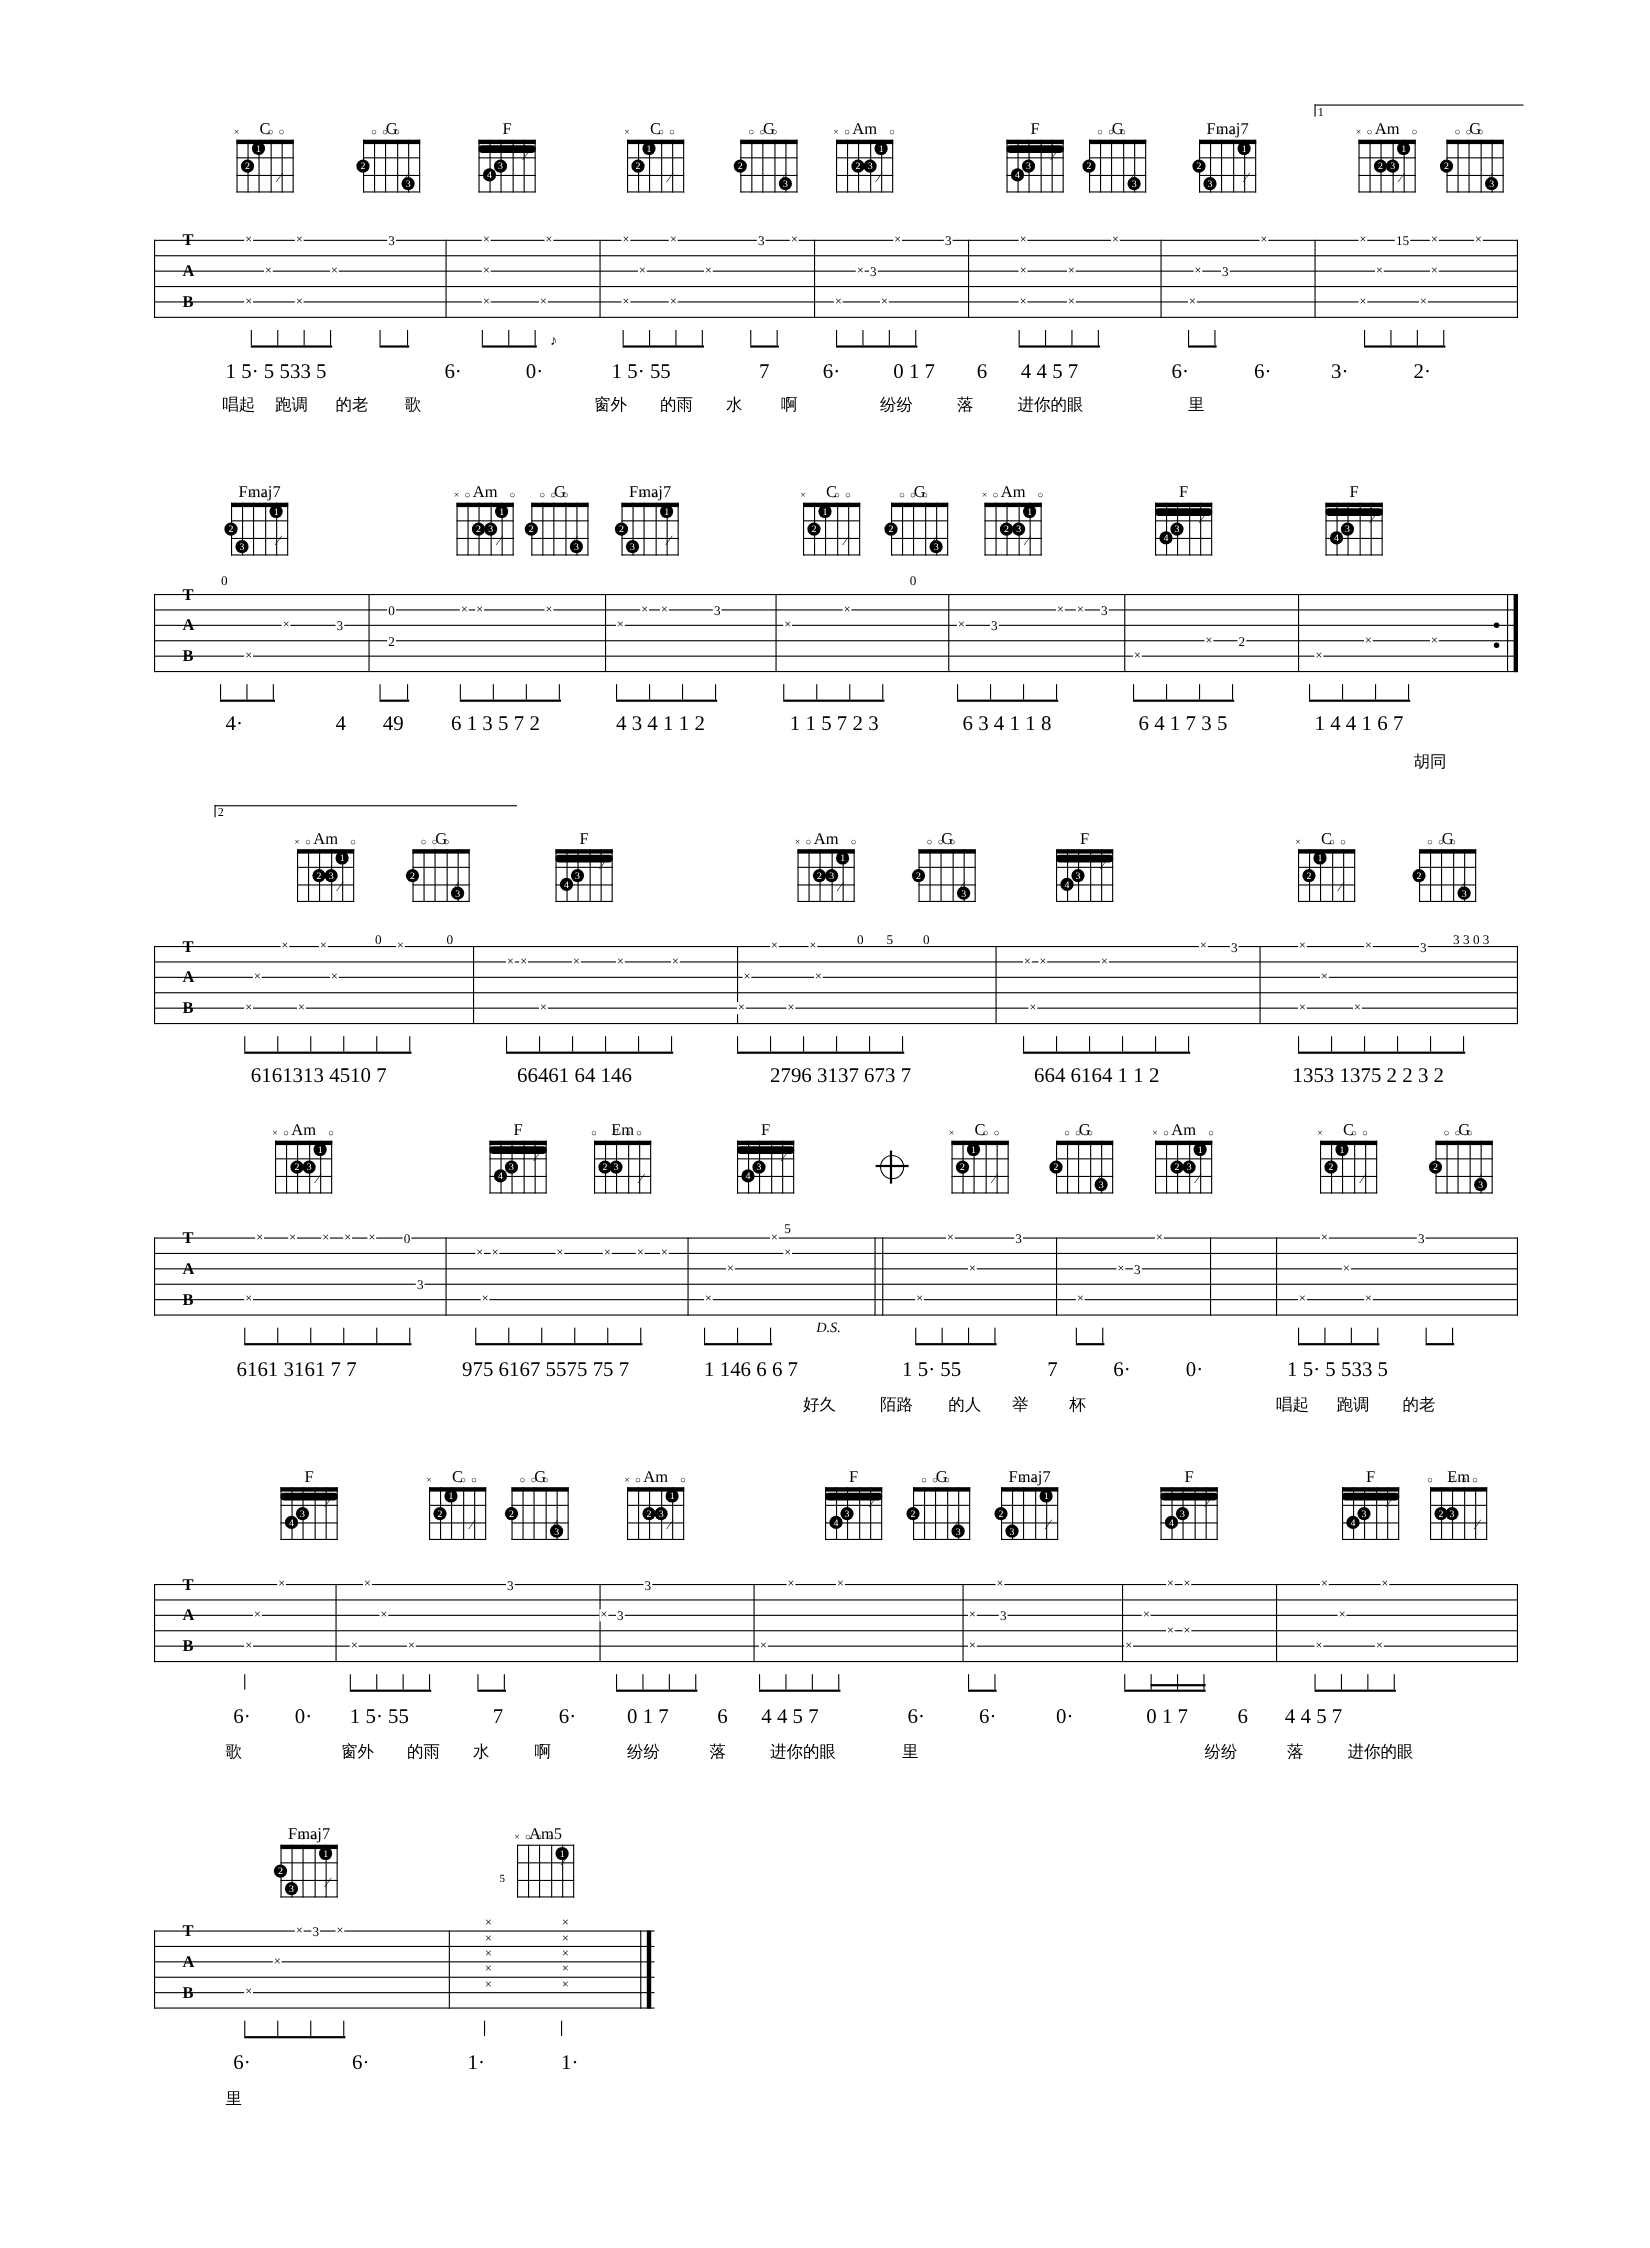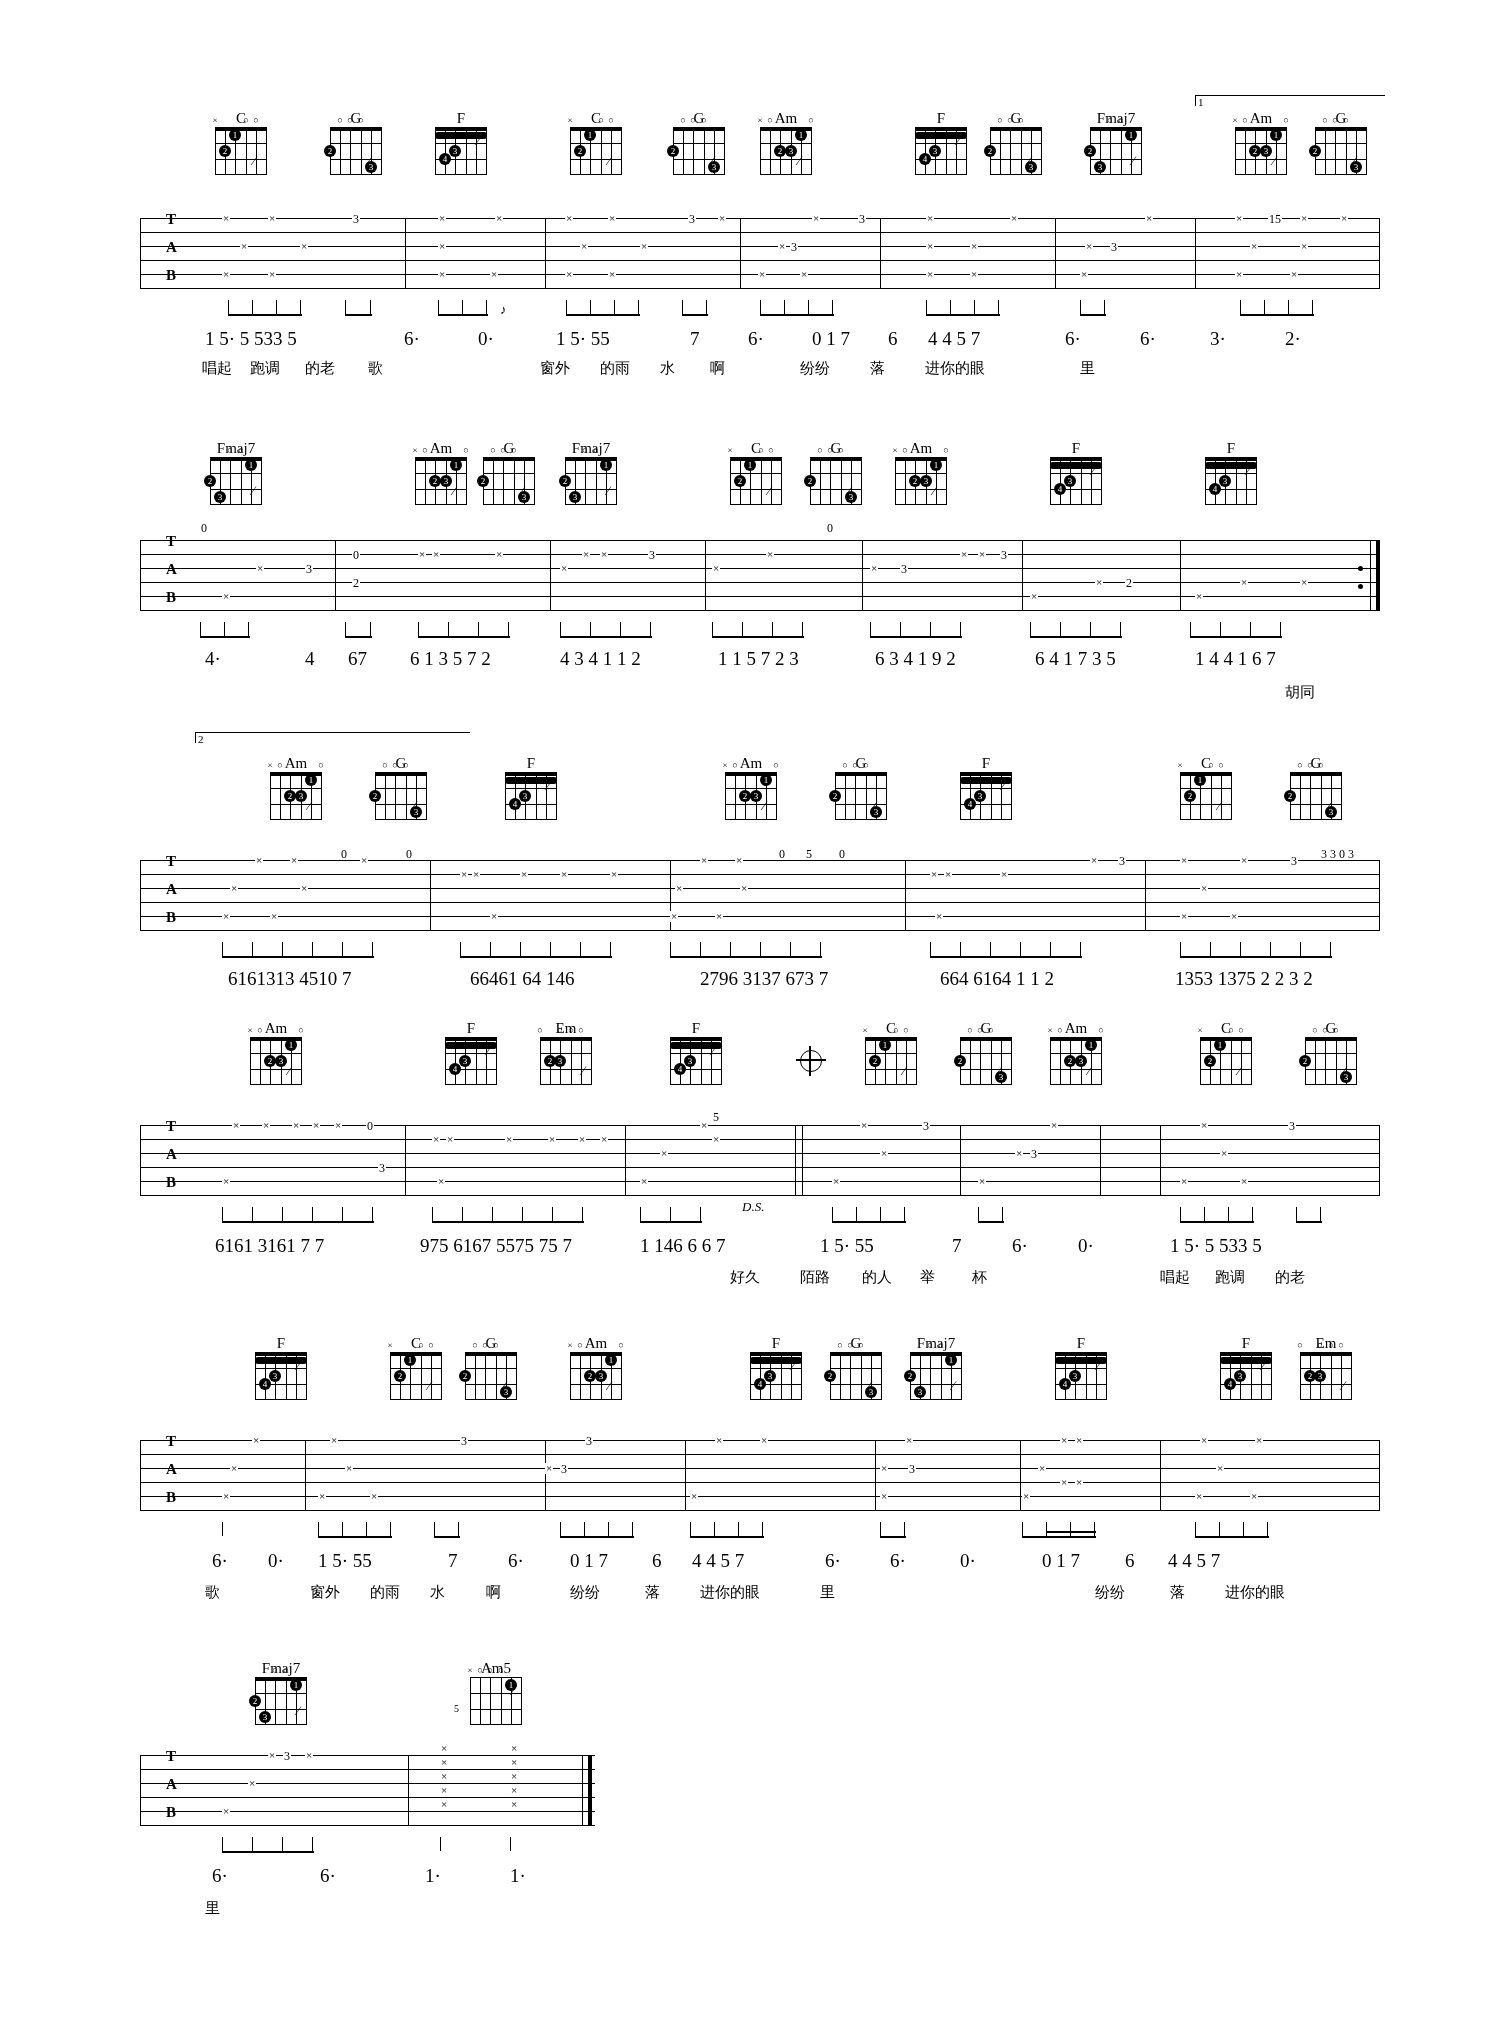--- a/index.html
+++ b/index.html
@@ -988,25 +988,25 @@
           <div class="stem" style="left:1220px;"></div>
           <div class="stem" style="left:1250px;"></div>
           <div class="stem" style="left:1280px;"></div>
       <div class="beam" style="left:1190px; width:92px;"></div>
     </div>
   </div>
 
   <div class="notes" style="position:absolute; left:0; top:228px; width:1500px;">
     <div class="nt" style="left:205px;">4·</div>
     <div class="nt" style="left:305px;">4</div>
-    <div class="nt" style="left:348px;">67</div>
+    <div class="nt" style="left:348px;">49</div>
     <div class="nt" style="left:410px;">6 1 3 5 7 2</div>
     <div class="nt" style="left:560px;">4 3 4 1 1 2</div>
     <div class="nt" style="left:718px;">1 1 5 7 2 3</div>
-    <div class="nt" style="left:875px;">6 3 4 1 9 2</div>
+    <div class="nt" style="left:875px;">6 3 4 1 1 8</div>
     <div class="nt" style="left:1035px;">6 4 1 7 3 5</div>
     <div class="nt" style="left:1195px;">1 4 4 1 6 7</div>
   </div>
 
   <div class="lyrics" style="position:absolute; left:0; top:262px; width:1500px;">
     <div class="ly" style="left:1285px;">胡同</div>
   </div>
 </div>
 
 <div class="system" style="position:absolute; left:0; top:710px; width:1500px;">

